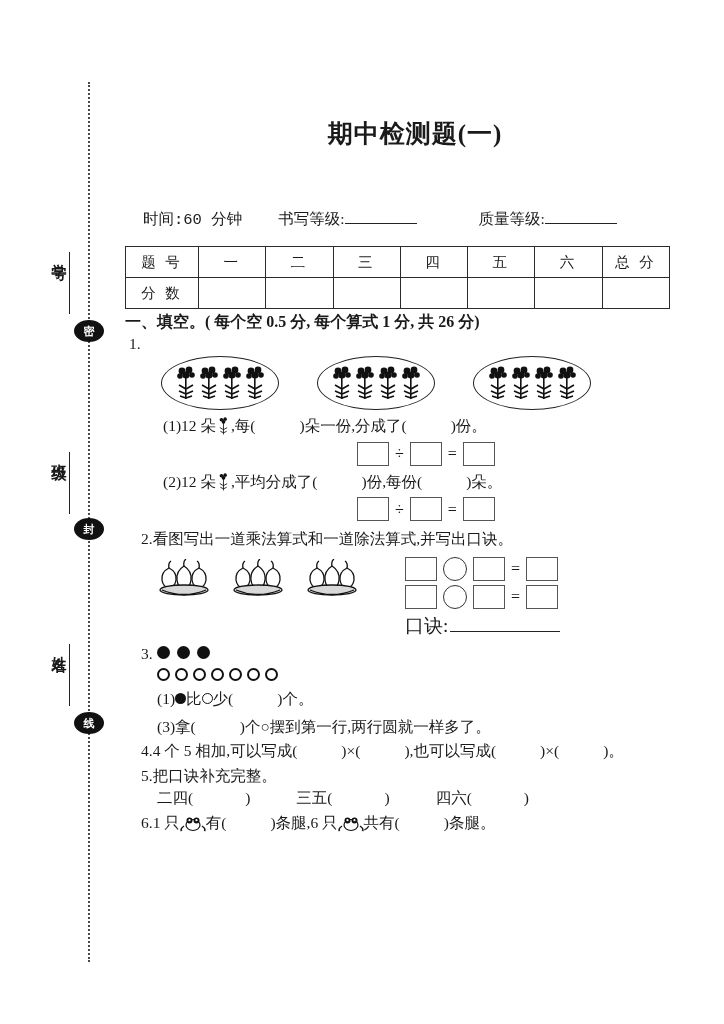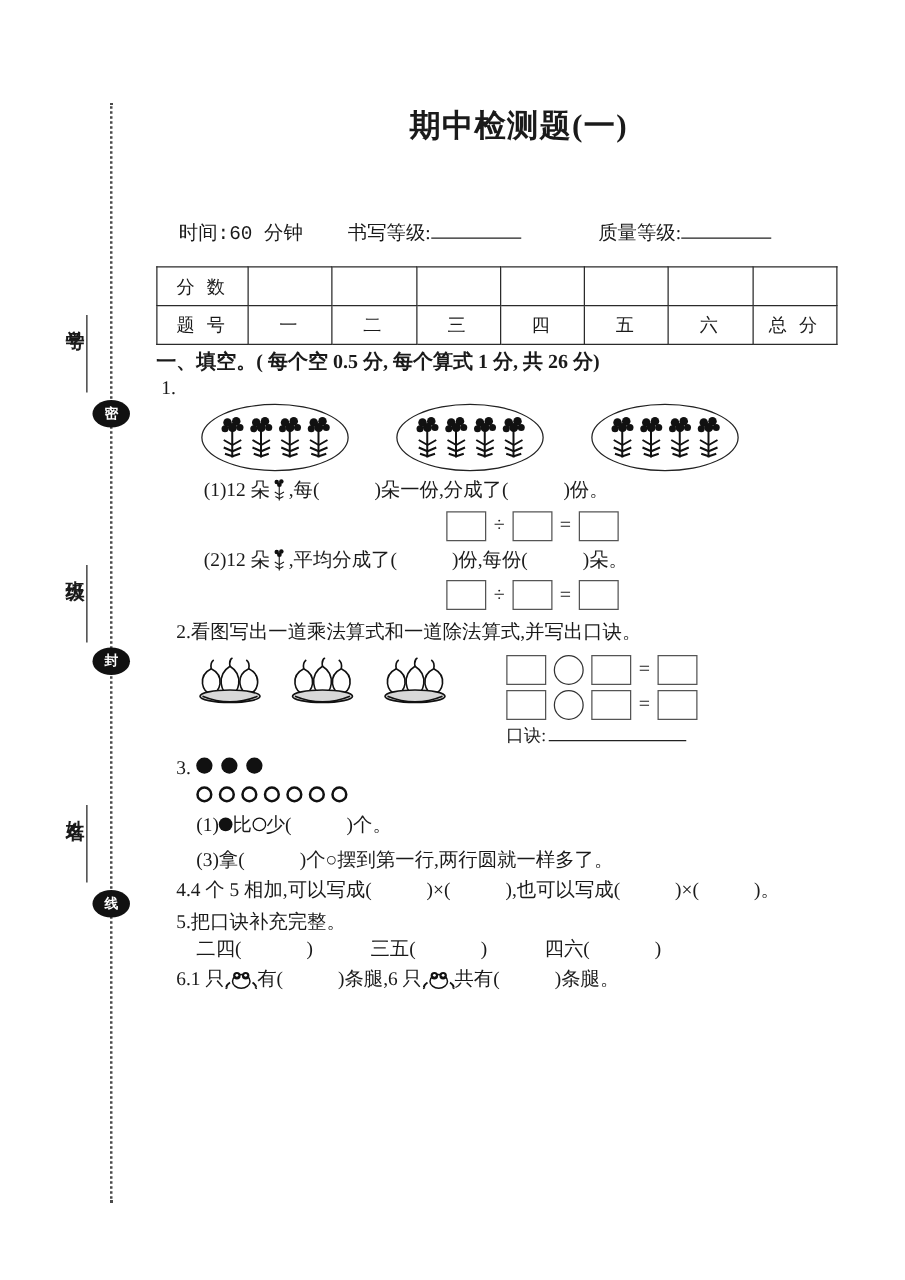--- a/index.html
+++ b/index.html
@@ -76,21 +76,21 @@
     top: 0;
     width: 580px;
     height: 1024px;
   }
 
   #exam-title {
     text-align: center;
     font-size: 25px;
     font-weight: bold;
     margin: 0;
-    padding-top: 84px;
+    padding-top: 117px;
     letter-spacing: 1px;
   }
 
   #meta-row {
     margin-top: 30px;
     font-size: 15.5px;
     display: flex;
     align-items: baseline;
     padding-left: 18px;
   }
@@ -188,21 +188,21 @@
   #pear-row {
     display: flex;
     gap: 16px;
     margin-left: 30px;
     margin-top: 8px;
   }
   .pear-plate { width: 58px; height: 40px; display: block; }
   #q2-eqs { margin-left: 44px; margin-top: 2px; }
   #q2-kj {
     margin-top: 3px;
-    font-size: 14px;
+    font-size: 19px;
     display: flex;
     align-items: baseline;
     gap: 2px;
   }
   #q2-kj .blank-line { width: 110px; }
 
   
   #q3 { margin-top: 4px; }
   .dot-row { margin-left: 32px; line-height: 1; margin-top: 2px; }
   .dot-filled {
@@ -279,38 +279,38 @@
     <span class="m-gap-b"></span>
     <span class="meta-item">
         <span>质量等级:</span>
         <span class="blank-line"></span>
       </span>
   </div>
 
   <table id="score-table">
     <tbody>
         <tr>
+      <td class="hdr-label">题 号</td>
+      <td>一</td>
+      <td>二</td>
+      <td>三</td>
+      <td>四</td>
+      <td>五</td>
+      <td>六</td>
+      <td>总 分</td>
+    </tr>
+    <tr>
       <td class="hdr-label">分 数</td>
       <td></td>
       <td></td>
       <td></td>
       <td></td>
       <td></td>
       <td></td>
       <td></td>
-    </tr>
-    <tr>
-      <td class="hdr-label">题 号</td>
-      <td>一</td>
-      <td>二</td>
-      <td>三</td>
-      <td>四</td>
-      <td>五</td>
-      <td>六</td>
-      <td>总 分</td>
     </tr>
   </tbody>
     </table>
 
   <div id="section-one-title">一、填空。( 每个空 0.5 分, 每个算式 1 分, 共 26 分)</div>
 
   <div id="q1" class="q">
     <span id="q1-label" class="q-num">1.</span>
 
     <div class="flower-row">

